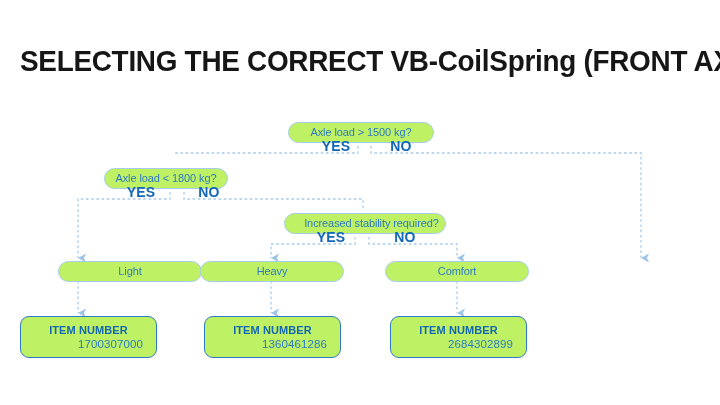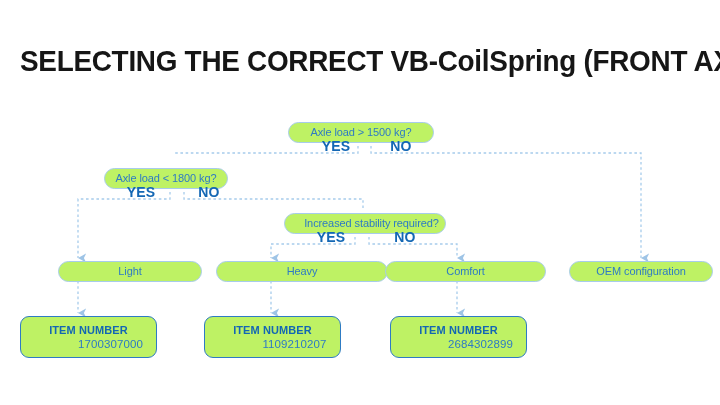--- a/index.html
+++ b/index.html
@@ -146,32 +146,31 @@
 
   <div class="node decision" style="left:104px; top:168px; width:124px;">Axle load &lt; 1800 kg?</div>
   <div class="branch" style="left:120px; top:186px; width:42px;">YES</div>
   <div class="branch" style="left:188px; top:186px; width:42px;">NO</div>
 
   <div class="node decision" style="left:284px; top:213px; width:162px;padding-left:13px;">Increased stability required?</div>
   <div class="branch" style="left:309px; top:231px; width:44px;">YES</div>
   <div class="branch" style="left:383px; top:231px; width:44px;">NO</div>
 
   <div class="node result" style="left:14px; top:261px; width:144px;margin-left:44px;">Light</div>
-  <div class="node result" style="left:216px; top:261px; width:172px;">Heavy</div>
-  <div class="node result" style="left:385px; top:261px; width:161px;">Comfort</div>
-  <div class="node result" style="left:569px; top:261px; width:144px;">OEM configuration</div>
+  <div class="node result" style="left:200px; top:261px; width:144px;">Heavy</div>
+  <div class="node result" style="left:385px; top:261px; width:144px;">Comfort</div>
 
   <div class="node itembox" style="left:20px; top:316px; width:137px;">
     <div class="it-label">ITEM NUMBER</div>
     <div class="it-value">1700307000</div>
   </div>
 
   <div class="node itembox" style="left:204px; top:316px; width:137px;">
     <div class="it-label">ITEM NUMBER</div>
-    <div class="it-value">1109210207</div>
+    <div class="it-value">1360461286</div>
   </div>
 
   <div class="node itembox" style="left:390px; top:316px; width:137px;">
     <div class="it-label">ITEM NUMBER</div>
     <div class="it-value">2684302899</div>
   </div>
 
 </div>
 
 </body></html>

